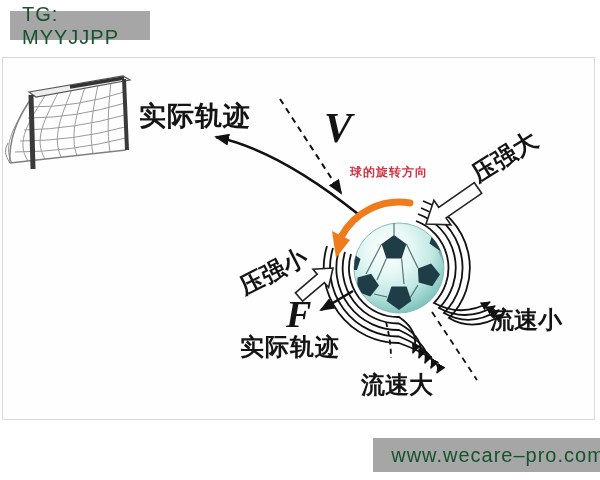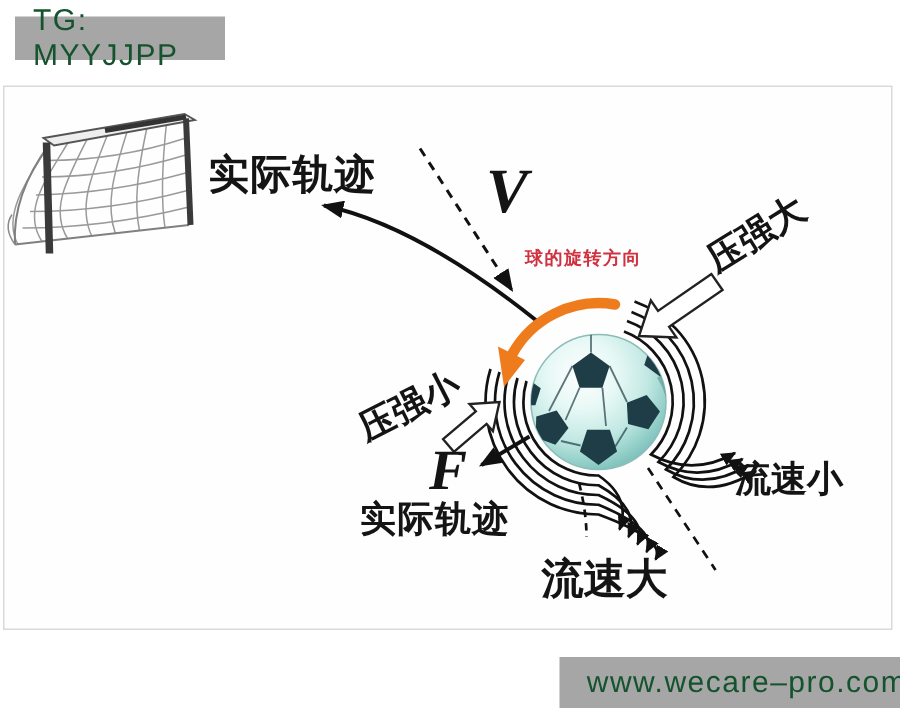--- a/index.html
+++ b/index.html
@@ -24,21 +24,21 @@
     font-weight:700;white-space:nowrap;line-height:1;
   }
   .lbl.traj{left:139px;top:103px;font-size:27px;letter-spacing:1px;text-align:right;}
   .lbl.vel{left:324px;top:107px;font-size:42px;font-style:italic;}
   .lbl.spin{left:350px;top:166px;font-size:12px;color:#cf3240;letter-spacing:1px;}
   .lbl.phigh{left:474px;top:164px;font-size:24px;transform:rotate(-32deg);transform-origin:0 50%;}
   .lbl.plow{left:241px;top:276px;font-size:24px;transform:rotate(-27deg);transform-origin:0 50%;}
   .lbl.force{left:286px;top:295px;font-size:38px;font-style:italic;}
   .lbl.magnus{left:240px;top:335px;font-size:24px;font-weight:600;letter-spacing:1px;}
   .lbl.fslow{left:490px;top:308px;font-size:24px;}
-  .lbl.ffast{left:361px;top:373px;font-size:28px;}
+  .lbl.ffast{left:361px;top:373px;font-size:24px;}
 </style>
 </head>
 <body>
 
 <div class="card"></div>
 
 <svg class="scene" width="600" height="480" viewBox="0 0 600 480">
   <defs>
     <radialGradient id="ballGrad" cx="38%" cy="30%" r="75%">
       <stop offset="0%" stop-color="#ffffff"></stop>

